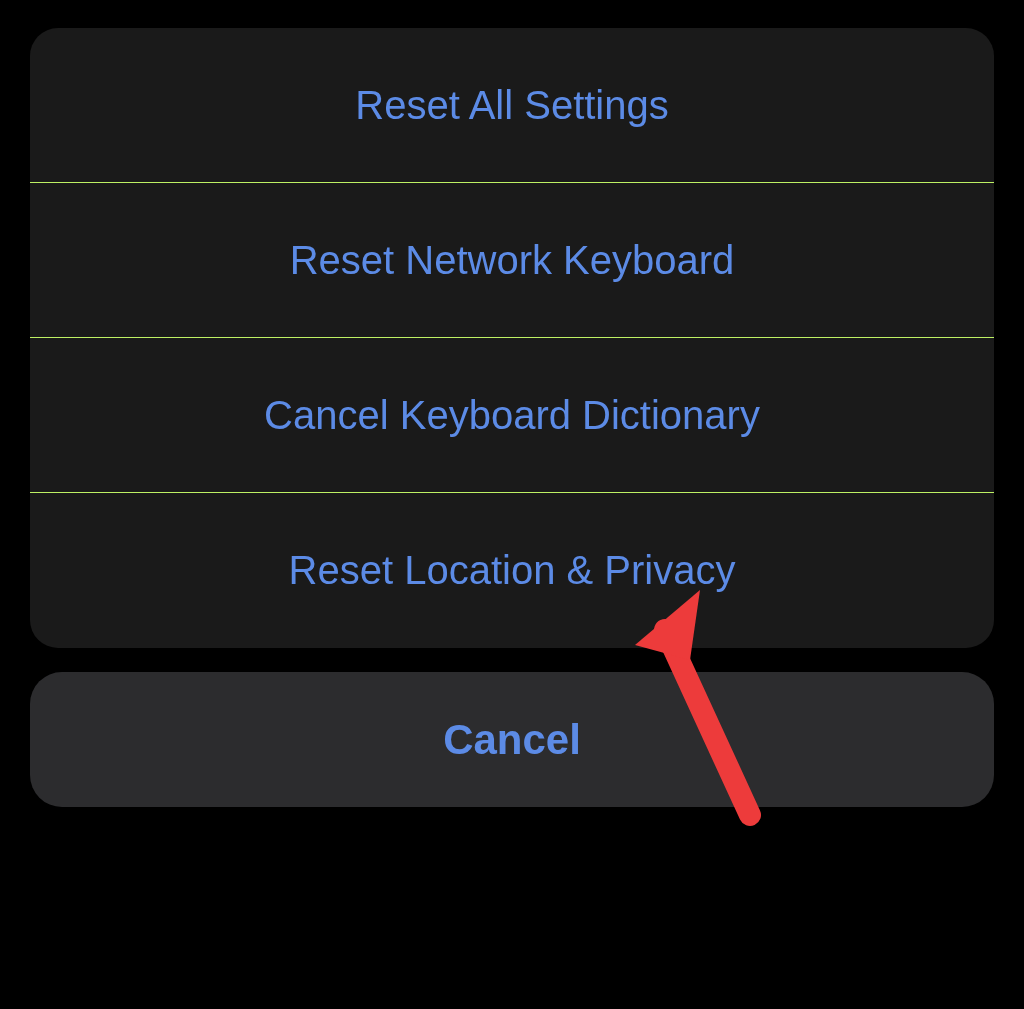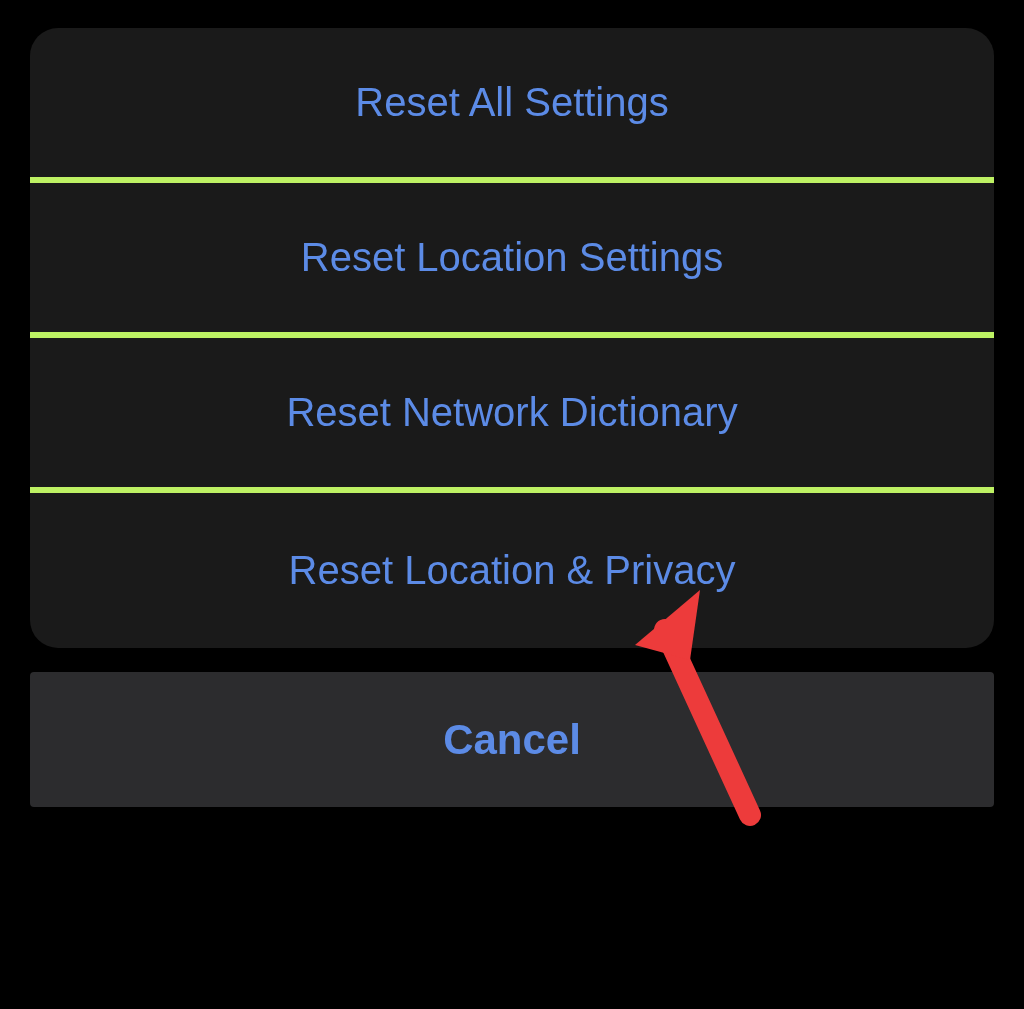--- a/index.html
+++ b/index.html
@@ -32,32 +32,32 @@
       flex-direction: column;
     }
     .action-item {
       height: 155px;
       display: flex;
       align-items: center;
       justify-content: center;
       color: #5c8be6;
       font-size: 40px;
       font-weight: 400;
-      border-bottom: 6px solid #bef264;
+      border-bottom: 1px solid #bef264;
       cursor: pointer;
       text-align: center;
       padding: 0 20px;
     }
     .action-item:last-child {
       border-bottom: none;
     }
     .cancel-button {
       margin-top: 24px;
       background: #2c2c2e;
-      border-radius: 4px;
+      border-radius: 32px;
       height: 135px;
       display: flex;
       align-items: center;
       justify-content: center;
       color: #5c8be6;
       font-size: 42px;
       font-weight: 600;
       cursor: pointer;
     }
     .arrow-annotation {
@@ -67,22 +67,22 @@
       pointer-events: none;
       z-index: 10;
     }
   </style>
 </head>
 <body>
 
 <div class="sheet-container">
   <div class="action-sheet">
     <div class="action-item">Reset All Settings</div>
-    <div class="action-item">Reset Location Settings</div>
-    <div class="action-item">Reset Network Dictionary</div>
+    <div class="action-item">Reset Network Keyboard</div>
+    <div class="action-item">Cancel Keyboard Dictionary</div>
     <div class="action-item">Reset Location &amp; Privacy</div>
   </div>
   <div class="cancel-button">Cancel</div>
 </div>
 
 <svg class="arrow-annotation" width="180" height="260" viewBox="0 0 180 260">
   <defs>
     <marker id="arrowhead" markerWidth="12" markerHeight="12" refX="3" refY="6" orient="auto">
       <polygon points="0 0, 12 6, 0 12" fill="#ed3b3b"></polygon>
     </marker>

